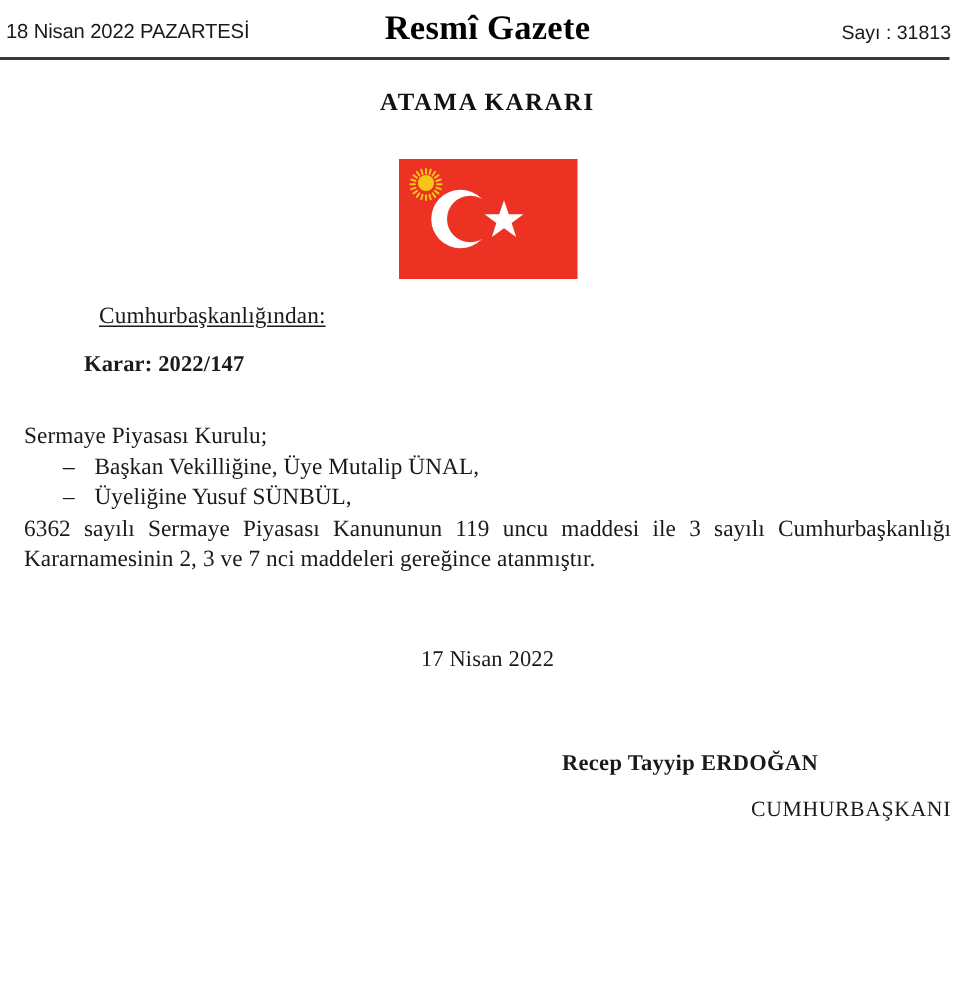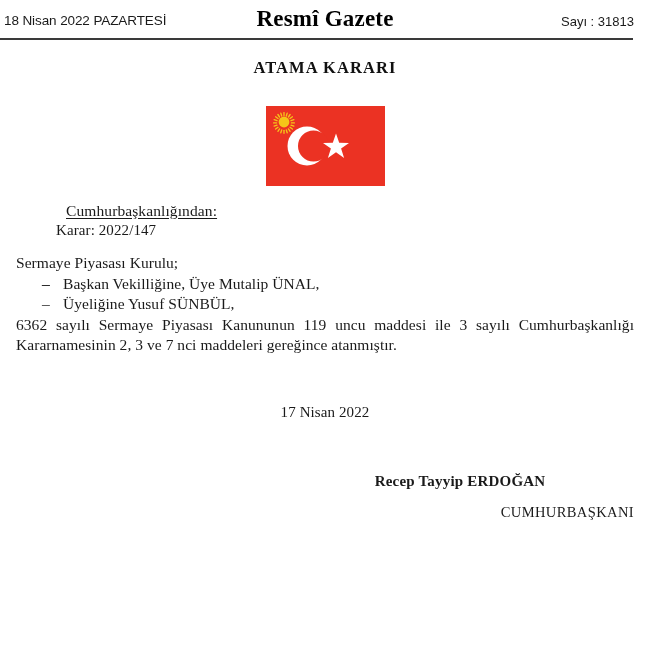--- a/index.html
+++ b/index.html
@@ -99,27 +99,27 @@
   }
   .issuer {
     margin-left: 50px;
     font-size: 15.5px;
     text-decoration: underline;
     text-underline-offset: 2px;
     letter-spacing: 0.1px;
   }
   .decision-no {
     margin-left: 40px;
-    margin-top: 2px;
+    margin-top: 15px;
     font-size: 15px;
-    font-weight: normal;
+    font-weight: bold;
     letter-spacing: 0.1px;
   }
   .intro {
-    margin-top: 15px;
+    margin-top: 30px;
     font-size: 15.5px;
     letter-spacing: 0.05px;
   }
   .appointments {
     list-style: none;
     margin: 2px 0 0 0;
     padding: 0;
   }
   .appointment-item {
     position: relative;

